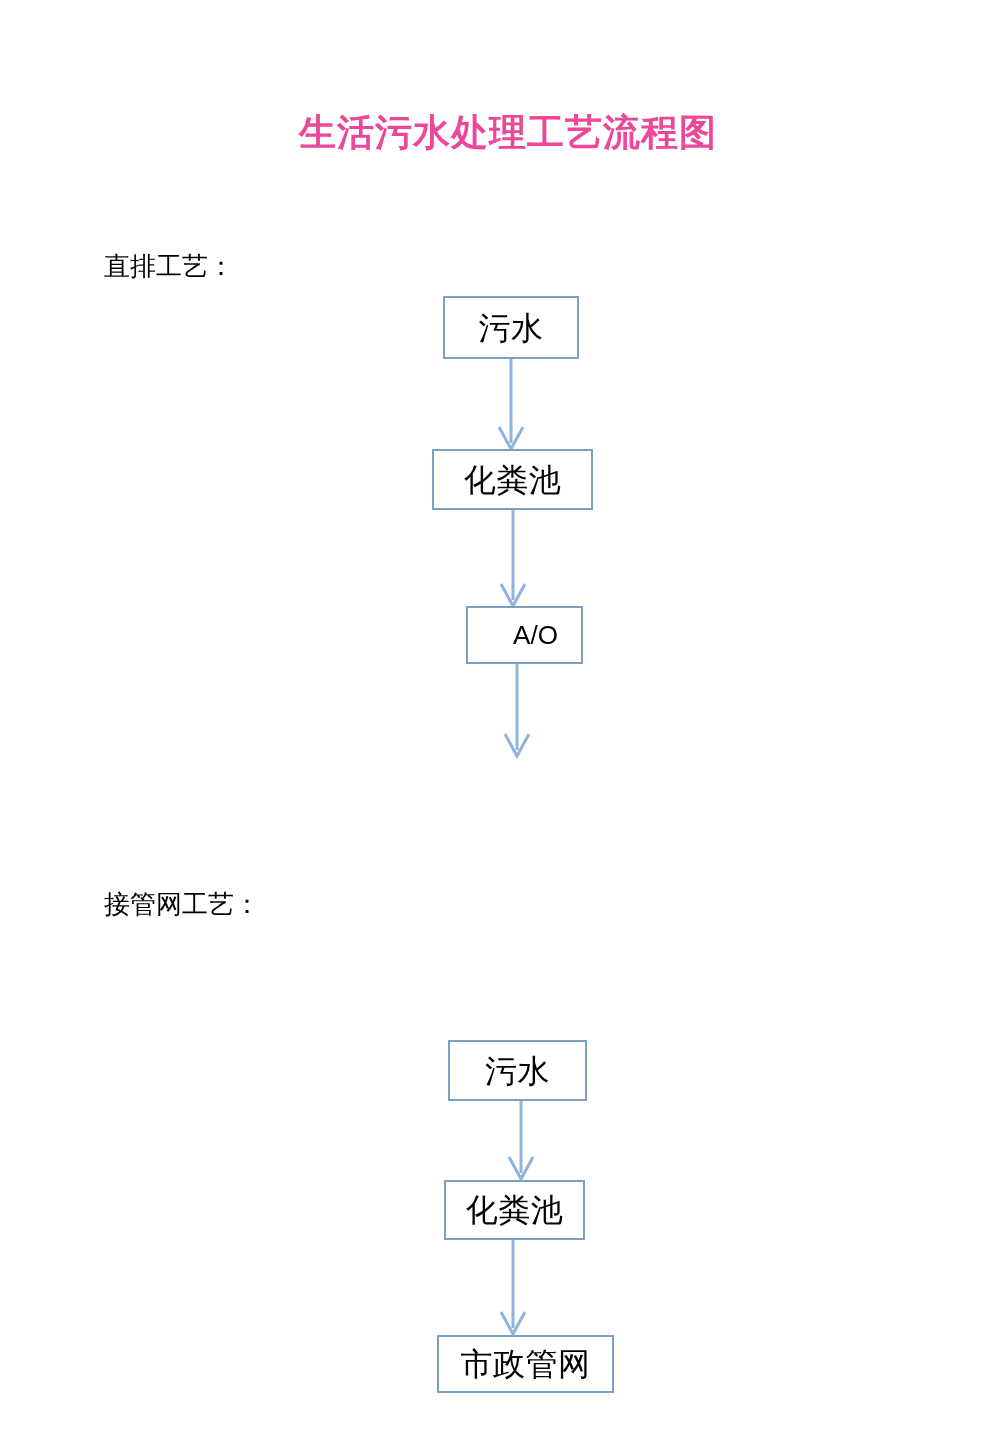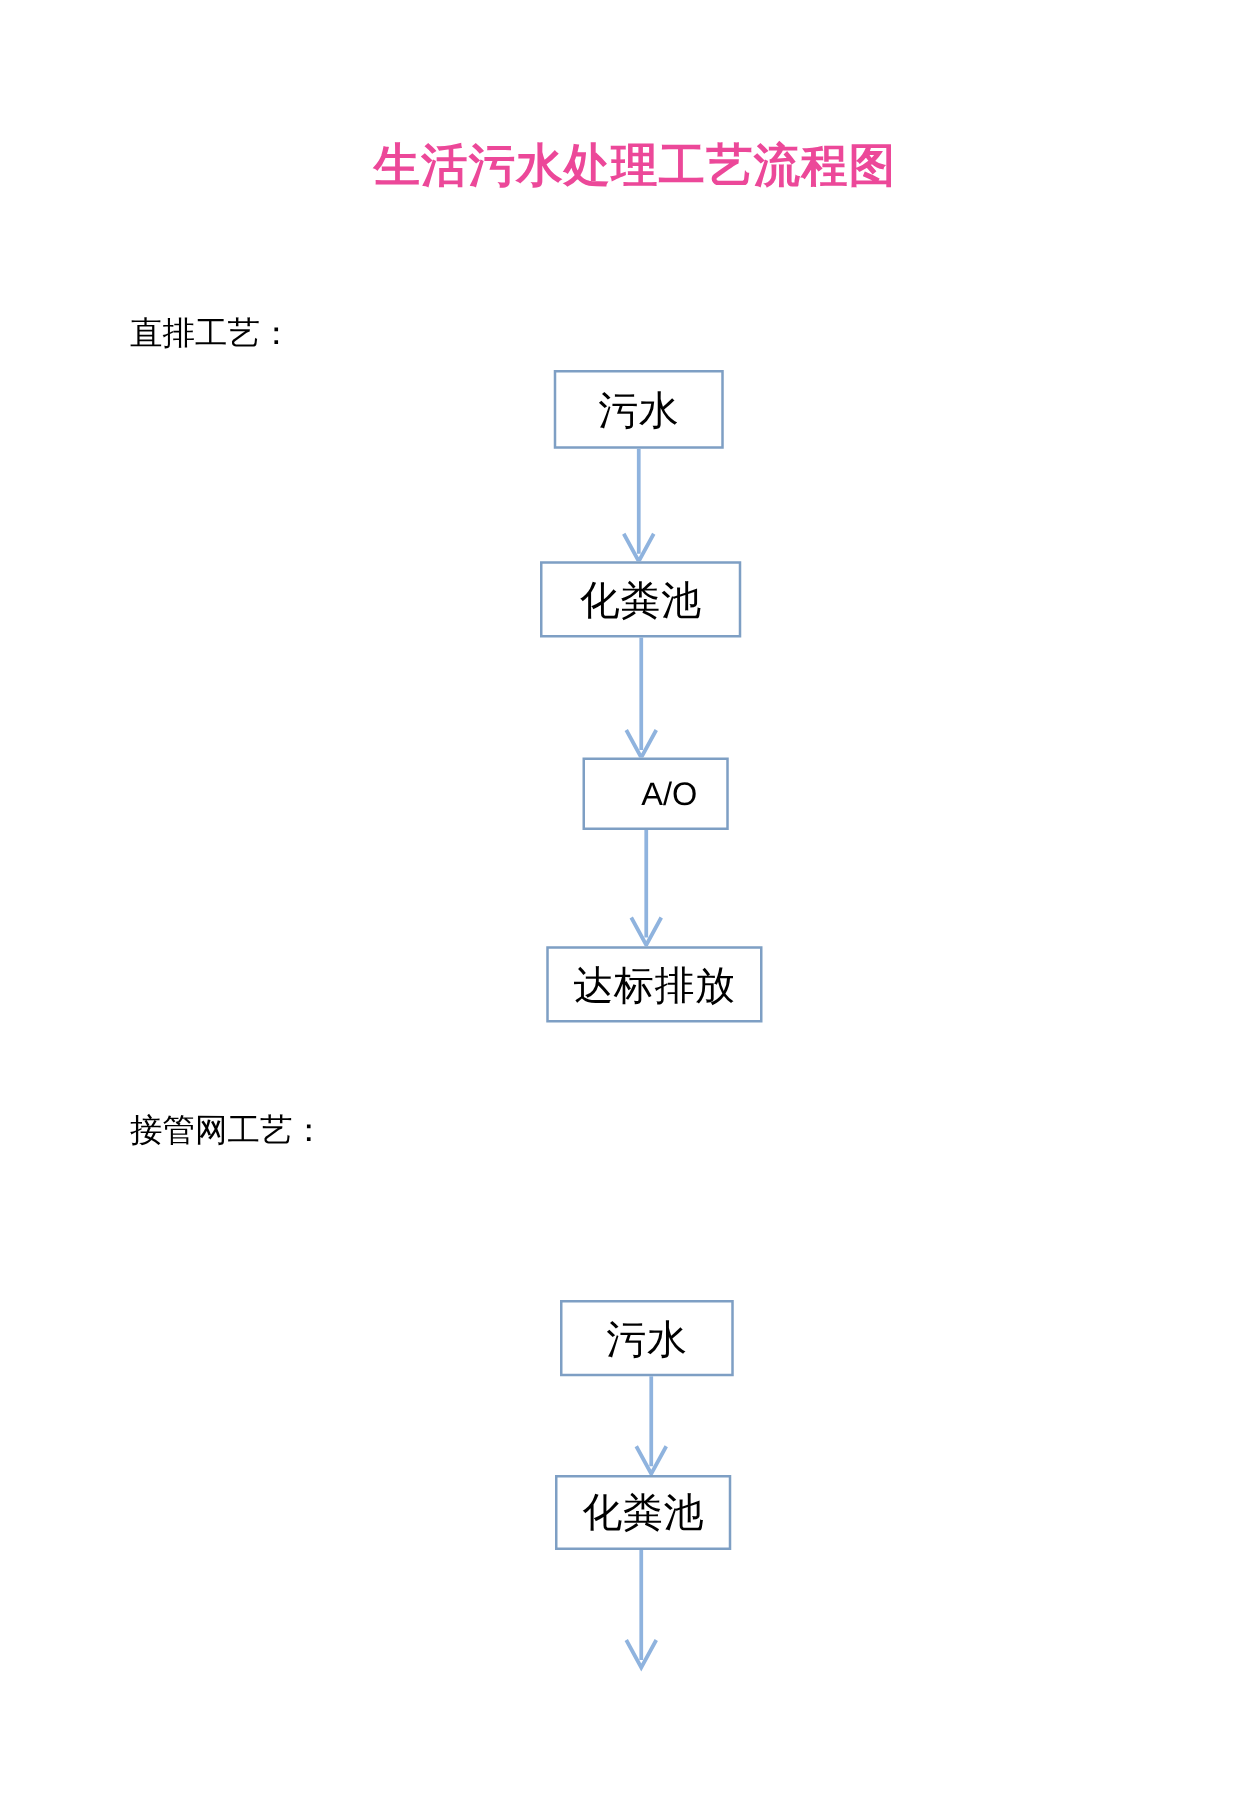--- a/index.html
+++ b/index.html
@@ -137,23 +137,20 @@
     <span class="box-label">A/O</span>
   </div>
 
   <div class="flow-arrow" id="arrow-f1-a3">
     <svg width="42" height="94" viewBox="0 0 42 94" fill="none" xmlns="http://www.w3.org/2000/svg">
       <path d="M21 0 L21 86" stroke="#8fb3de" stroke-width="3" stroke-linecap="butt"></path>
       <path d="M9 70 L21 92 L33 70" stroke="#8fb3de" stroke-width="3" fill="none" stroke-linecap="butt" stroke-linejoin="miter"></path>
     </svg>
   </div>
 
-  <div class="flow-box" id="box-f1-n4">
-    <span class="box-label">达标排放</span>
-  </div>
 
   <div class="section-label" id="section-label-2">接管网工艺：</div>
 
   <div class="flow-box" id="box-f2-n1">
     <span class="box-label">污水</span>
   </div>
 
   <div class="flow-arrow" id="arrow-f2-a1">
     <svg width="42" height="80" viewBox="0 0 42 80" fill="none" xmlns="http://www.w3.org/2000/svg">
       <path d="M21 0 L21 72" stroke="#8fb3de" stroke-width="3" stroke-linecap="butt"></path>
@@ -165,14 +162,17 @@
     <span class="box-label">化粪池</span>
   </div>
 
   <div class="flow-arrow" id="arrow-f2-a2">
     <svg width="42" height="96" viewBox="0 0 42 96" fill="none" xmlns="http://www.w3.org/2000/svg">
       <path d="M21 0 L21 88" stroke="#8fb3de" stroke-width="3" stroke-linecap="butt"></path>
       <path d="M9 72 L21 94 L33 72" stroke="#8fb3de" stroke-width="3" fill="none" stroke-linecap="butt" stroke-linejoin="miter"></path>
     </svg>
   </div>
 
+  <div class="flow-box" id="box-f2-n3">
+    <span class="box-label">市政管网</span>
+  </div>
 
 </div>
 
 </body></html>

